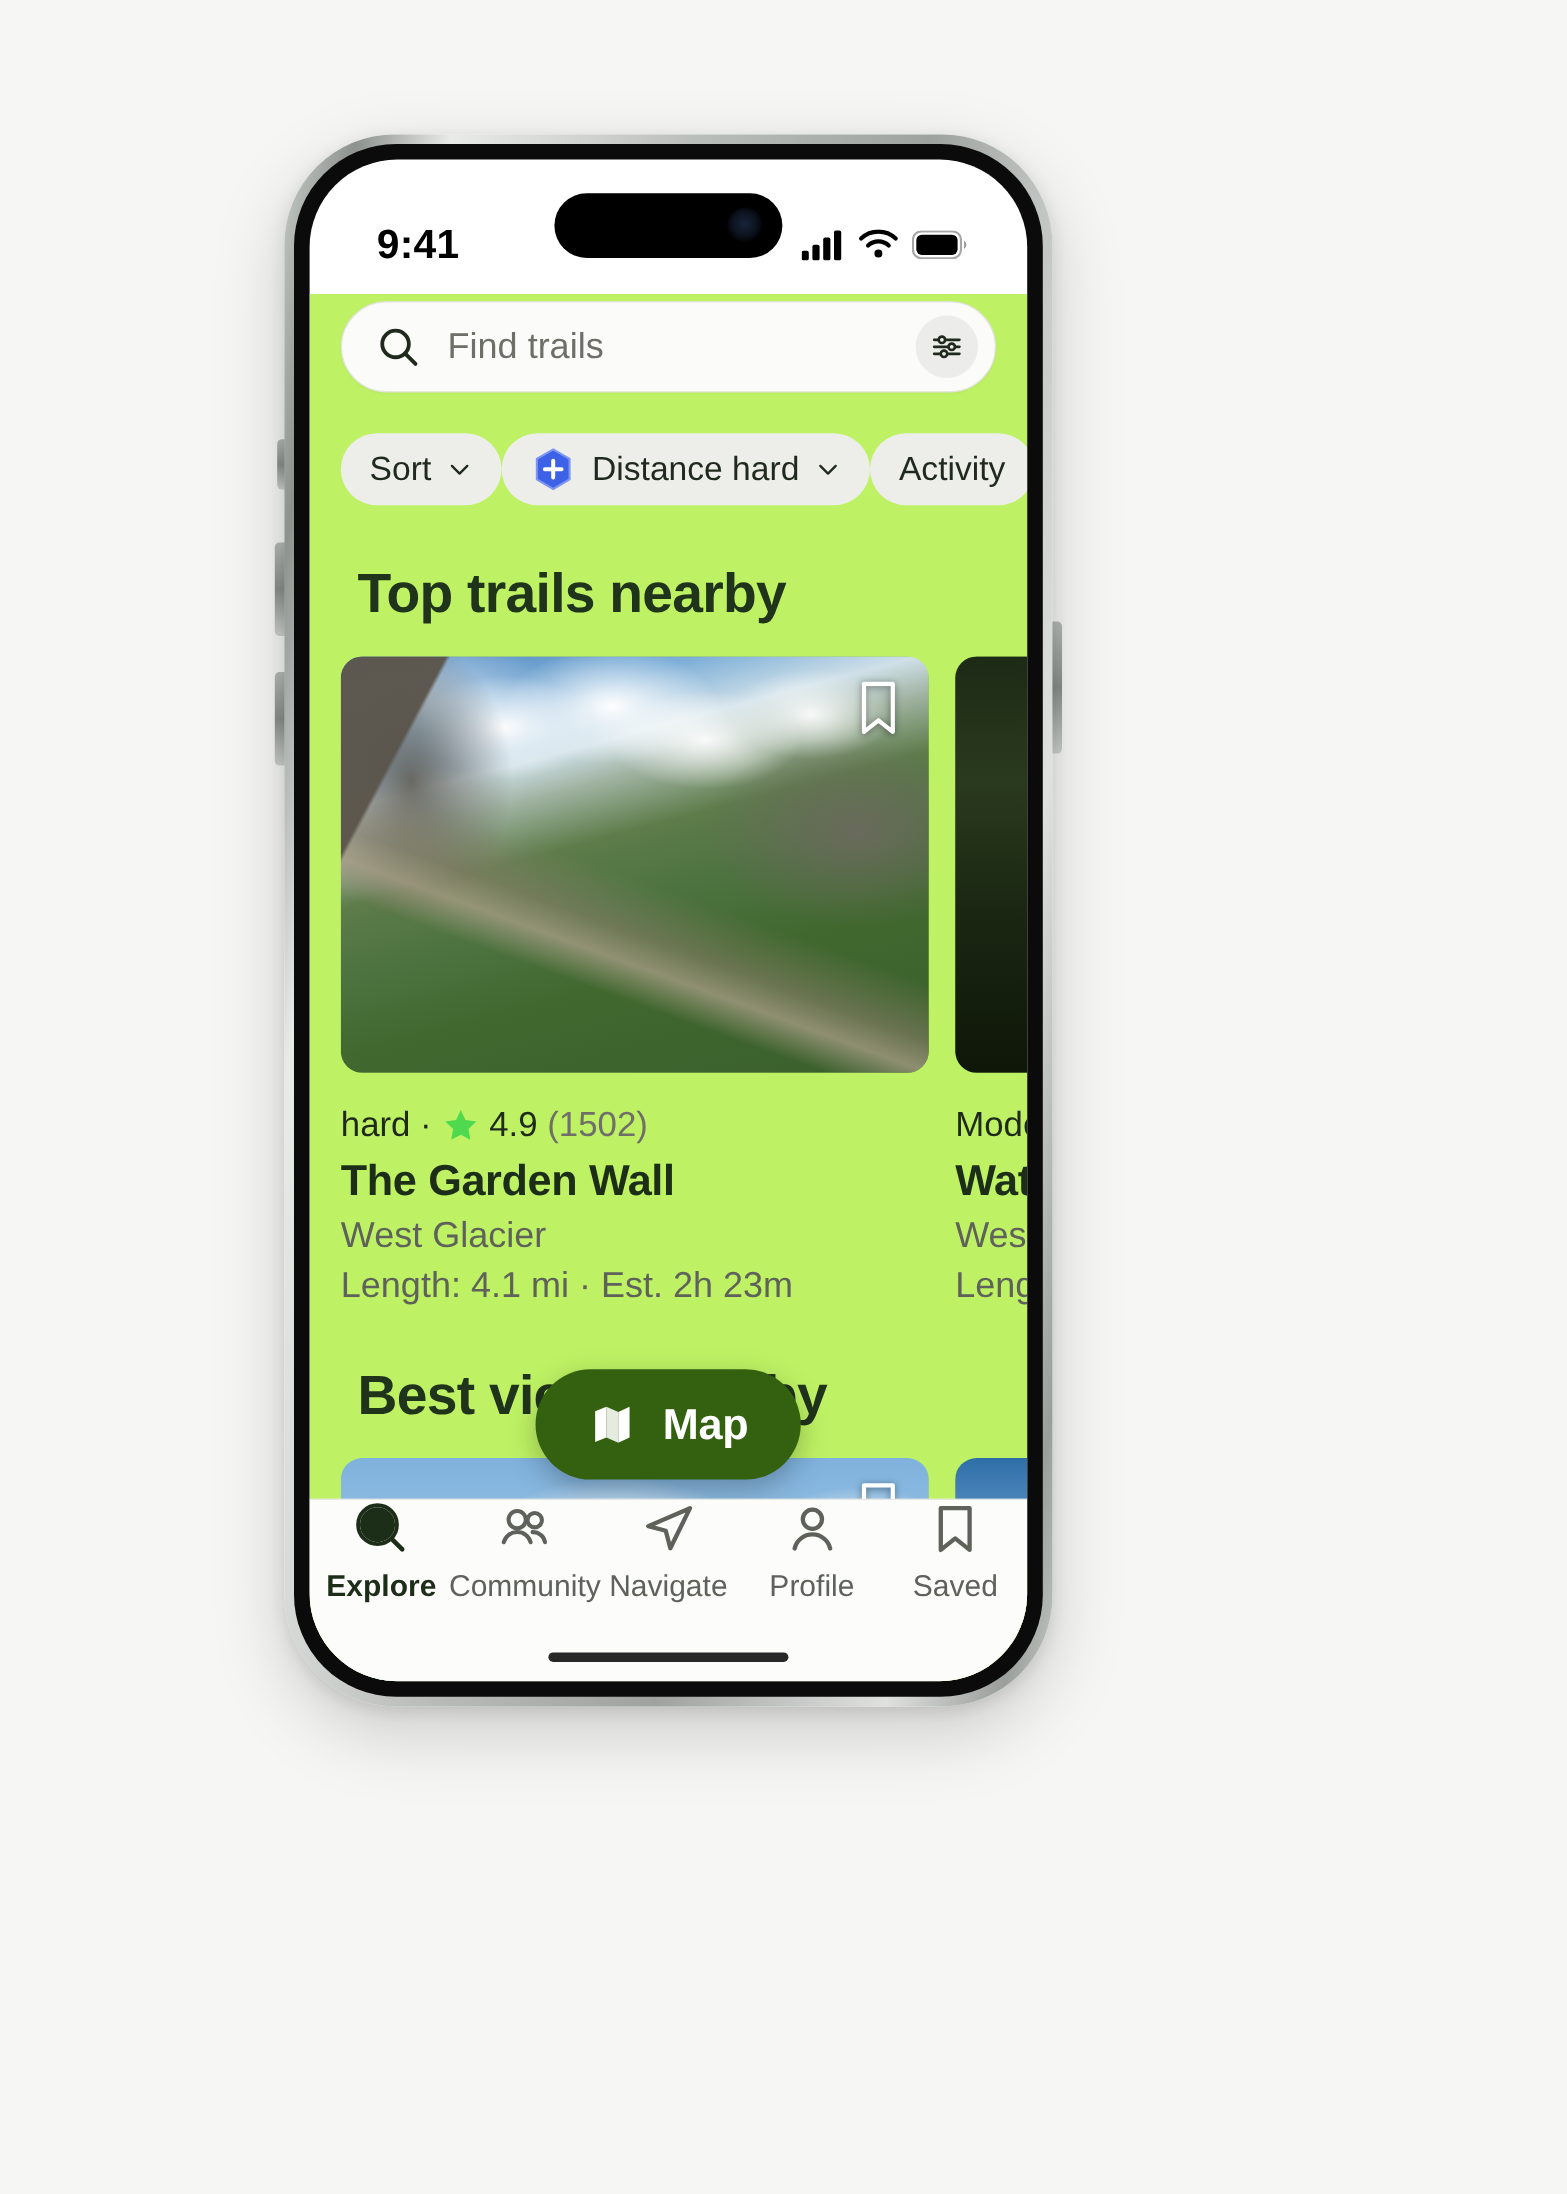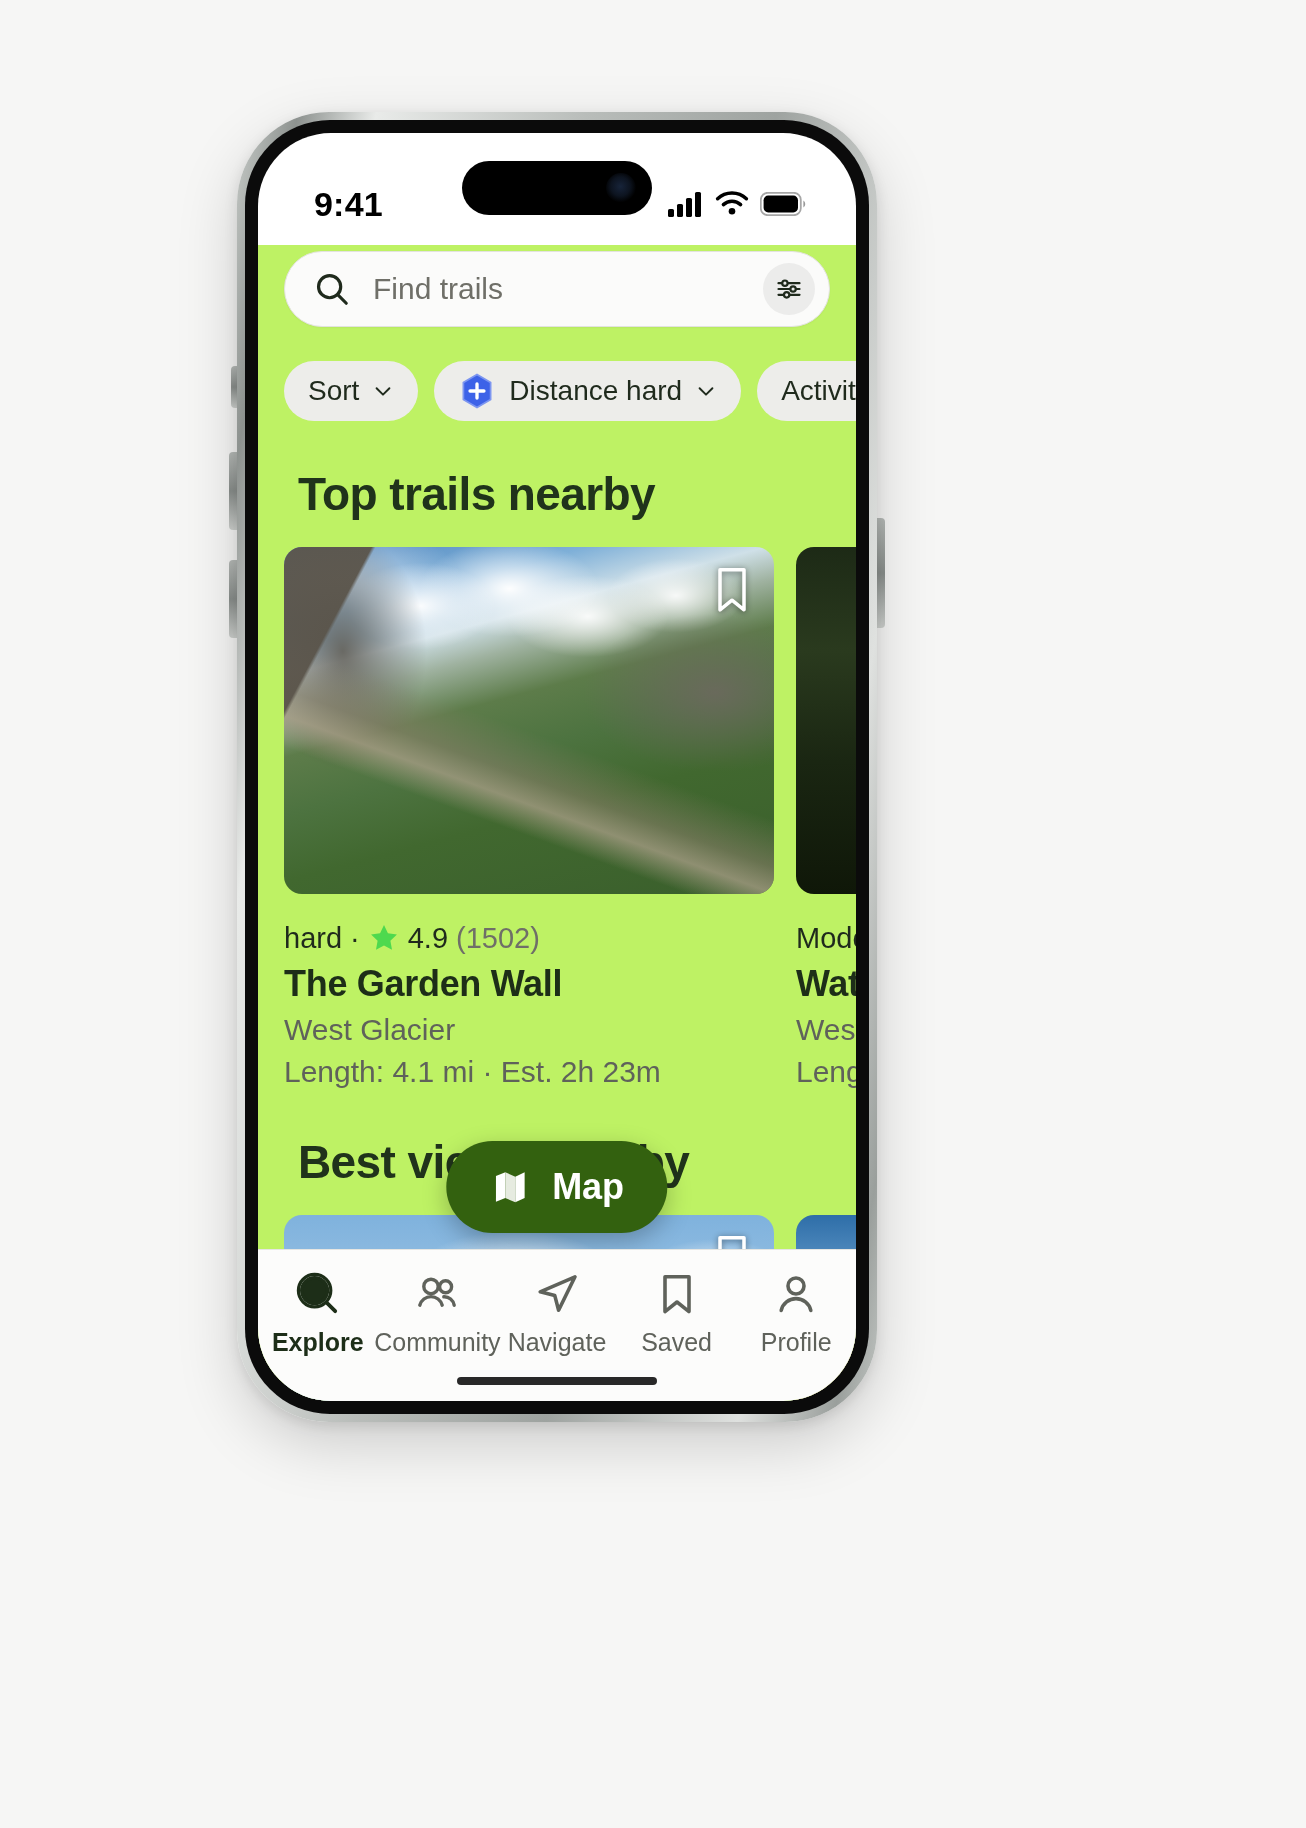--- a/index.html
+++ b/index.html
@@ -64,21 +64,21 @@
     display: flex; align-items: center; gap: 22px; padding: 0 14px 0 28px;
     box-shadow: 0 1px 2px rgba(0,0,0,.04);
   }
   #search-placeholder { flex: 1; font-size: 30px; color: #6f6f68; }
   #filter-btn {
     width: 52px; height: 52px; border-radius: 50%; background: #ececeb;
     display: flex; align-items: center; justify-content: center; flex: 0 0 auto;
   }
 
   
-  #chips { display: flex; gap: 16px; padding: 34px 0 0 26px; }
+  #chips { display: flex; padding: 34px 0 0 26px; }
   .chip {
     height: 60px; border-radius: 30px; background: #ededea;
     display: flex; align-items: center; gap: 13px; padding: 0 24px;
     font-size: 28px; color: #1f2a1c; white-space: nowrap; flex: 0 0 auto;
   }
   .chev { display:block; }
 
   .hex-badge { width: 38px; height: 38px; flex: 0 0 auto; }
 
   
@@ -165,21 +165,21 @@
     display: flex; align-items: center; gap: 22px; padding: 0 44px;
     box-shadow: 0 8px 24px rgba(0,0,0,.25); z-index: 25;
   }
   #map-fab-label { font-size: 36px; font-weight: 600; color: #fff; letter-spacing:-.2px; }
 
   
   #tab-bar {
     position: absolute; left: 0; right: 0; bottom: 0; height: 152px;
     background: #fcfcfb; border-top: 1px solid #e6e6e2;
     display: flex; align-items: flex-start; justify-content: space-around;
-    padding-top: 20px; z-index: 26;
+    z-index: 26;
   }
   .tab-item {
     display: flex; flex-direction: column; align-items: center; gap: 10px;
     width: 118px;
   }
   .tab-label { font-size: 25px; color: #5f625b; }
   .tab-item.active .tab-label { color: #1d2e18; font-weight: 700; }
   #home-indicator{
     position:absolute; left:50%; transform:translateX(-50%); bottom:16px;
     width:200px; height:8px; border-radius:4px; background:#111; opacity:.9; z-index:27;
@@ -356,31 +356,31 @@
 
           <div class="tab-item">
             <svg width="48" height="48" viewBox="0 0 24 24">
               <path d="M21 3.4L3.6 10.9l7.3 1.9 1.9 7.3z" fill="none" stroke="#5f625b" stroke-width="1.8" stroke-linejoin="round"></path>
             </svg>
             <span class="tab-label">Navigate</span>
           </div>
 
           <div class="tab-item">
             <svg width="48" height="48" viewBox="0 0 24 24">
-              <path d="M6 3.4h12v17.4l-6-4.8-6 4.8z" fill="none" stroke="#5f625b" stroke-width="1.8" stroke-linejoin="round"></path>
-            </svg>
-            <span class="tab-label">Saved</span>
-          </div>
-
-          <div class="tab-item">
-            <svg width="48" height="48" viewBox="0 0 24 24">
               <circle cx="12" cy="8" r="4" fill="none" stroke="#5f625b" stroke-width="1.8"></circle>
               <path d="M4.6 20.2a7.6 7.6 0 0 1 14.8 0" fill="none" stroke="#5f625b" stroke-width="1.8" stroke-linecap="round"></path>
             </svg>
             <span class="tab-label">Profile</span>
+          </div>
+
+          <div class="tab-item">
+            <svg width="48" height="48" viewBox="0 0 24 24">
+              <path d="M6 3.4h12v17.4l-6-4.8-6 4.8z" fill="none" stroke="#5f625b" stroke-width="1.8" stroke-linejoin="round"></path>
+            </svg>
+            <span class="tab-label">Saved</span>
           </div>
         </div>
 
         <div id="home-indicator"></div>
 
       </div>
     </div>
   </div>
 </div>
 

